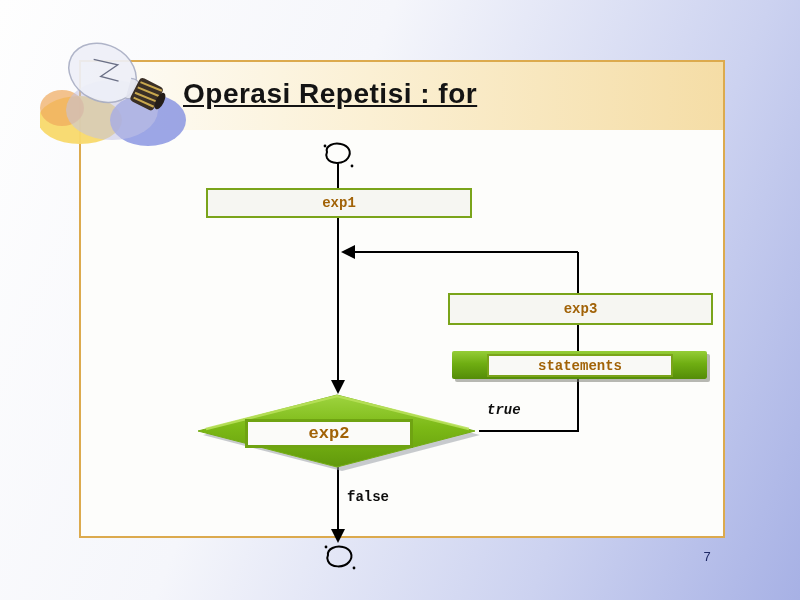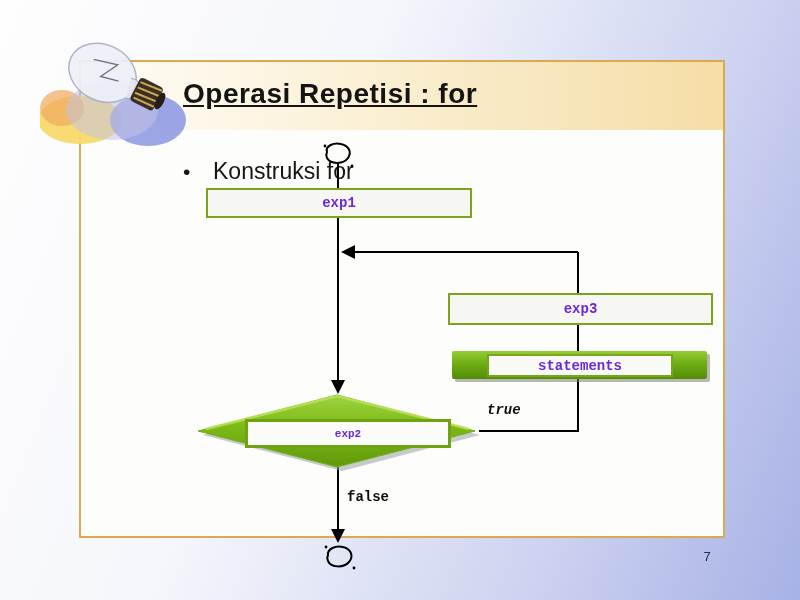--- a/index.html
+++ b/index.html
@@ -34,33 +34,33 @@
   .bullet-row {
     position: absolute; left: 183px; top: 158px;
     font-size: 23px; color: #161616; white-space: nowrap;
   }
   .bullet-glyph { display: inline-block; width: 30px; font-size: 21px; }
 
   .chart-lines { position: absolute; left: 0; top: 0; width: 800px; height: 600px; }
 
   .node {
     position: absolute; display: flex; align-items: center; justify-content: center;
-    font-family: "Liberation Mono", monospace; font-weight: bold; color: #6d28d9;
+    font-family: "Liberation Mono", monospace; font-weight: bold; color: #a16207;
     background: #f6f6f2; border: 2px solid #7aa41a;
   }
   .exp1 { left: 206px; top: 188px; width: 266px; height: 30px; font-size: 14px; }
   .exp3 { left: 448px; top: 293px; width: 265px; height: 32px; font-size: 14px; }
   .stm-bar {
     position: absolute; left: 452px; top: 351px; width: 255px; height: 28px;
     background: linear-gradient(180deg, #95cd37 0%, #6fae12 45%, #548c08 100%);
     box-shadow: 3px 3px 0 rgba(125,128,118,0.55);
     border-radius: 2px;
   }
   .stm { left: 487px; top: 354px; width: 186px; height: 23px; font-size: 14px; background: #f9f9f6; }
-  .exp2 { left: 245px; top: 419px; width: 206px; height: 29px; font-size: 11px; border-width: 3px; border-color: #6fa312; background: #fbfbf9; }
+  .exp2 { left: 245px; top: 419px; width: 168px; height: 29px; font-size: 17px; border-width: 3px; border-color: #6fa312; background: #fbfbf9; }
 
   .lbl {
     position: absolute; font-family: "Liberation Mono", monospace; font-weight: bold;
     font-size: 14px; color: #0d0d0d; white-space: nowrap;
   }
   .lbl-true  { left: 487px; top: 402px; font-style: italic; }
   .lbl-false { left: 347px; top: 489px; }
 
   .page-num {
     position: absolute; left: 696px; top: 549px; width: 22px; text-align: center;
@@ -88,23 +88,20 @@
         <path d="M84 36 Q94 32 96 44 Q98 54 88 56" fill="#e4e6f0" opacity="0.9" stroke="#a9aec4" stroke-width="1.2"></path>
         <rect x="92" y="30" width="26" height="26" rx="4" fill="#3a2f26"></rect>
         <path d="M94 35 L117 33 M94 41 L118 39 M94 47 L118 45 M95 52 L117 51" stroke="#c9a84e" stroke-width="2"></path>
         <ellipse cx="120" cy="43" rx="4" ry="9" fill="#241d18"></ellipse>
       </g>
     </svg>
   </div>
 
   <h1 class="title">Operasi Repetisi : for</h1>
 
-  <div class="bullet-row">
-    <span class="bullet-glyph">•</span><span>Konstruksi for</span>
-  </div>
 
   <svg class="chart-lines" viewBox="0 0 800 600">
     <defs>
       <linearGradient id="diamondGrad" x1="0" y1="0" x2="0" y2="1">
         <stop offset="0" stop-color="#9ed43f"></stop>
         <stop offset="0.45" stop-color="#7cb916"></stop>
         <stop offset="1" stop-color="#61990b"></stop>
       </linearGradient>
     </defs>
 

